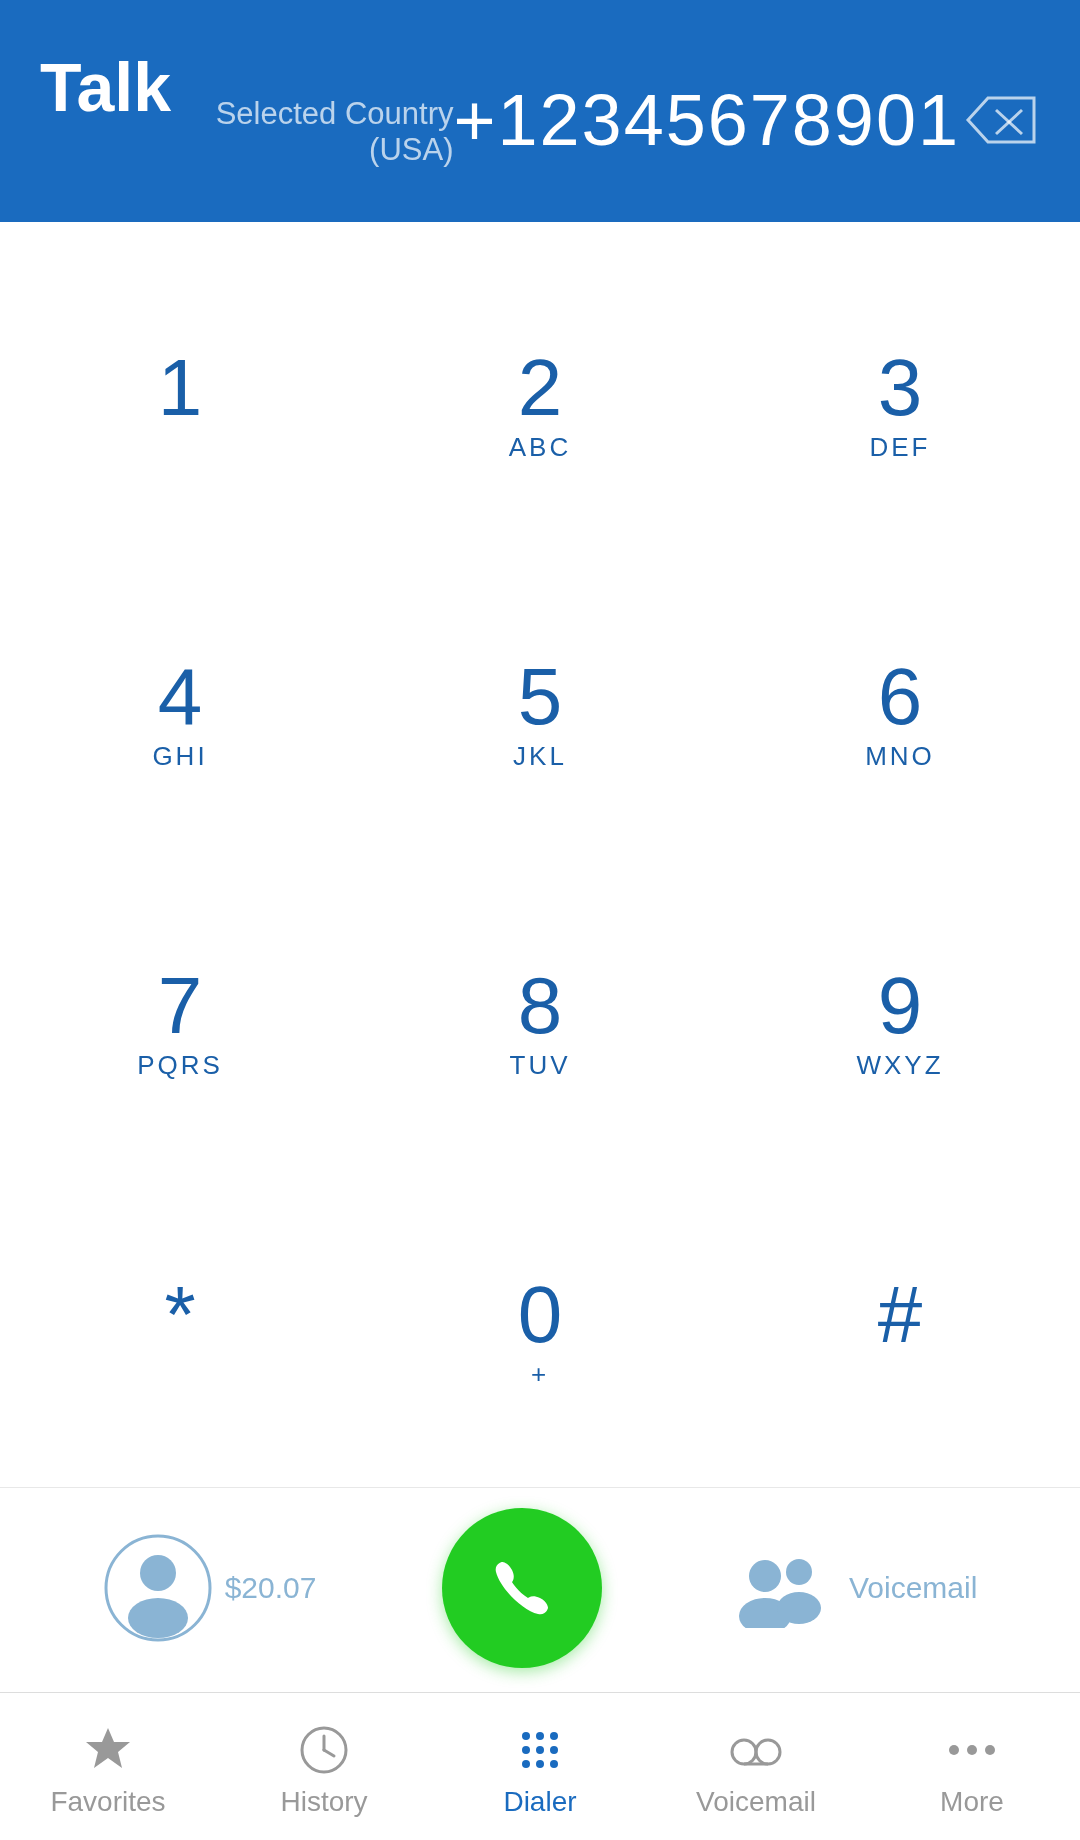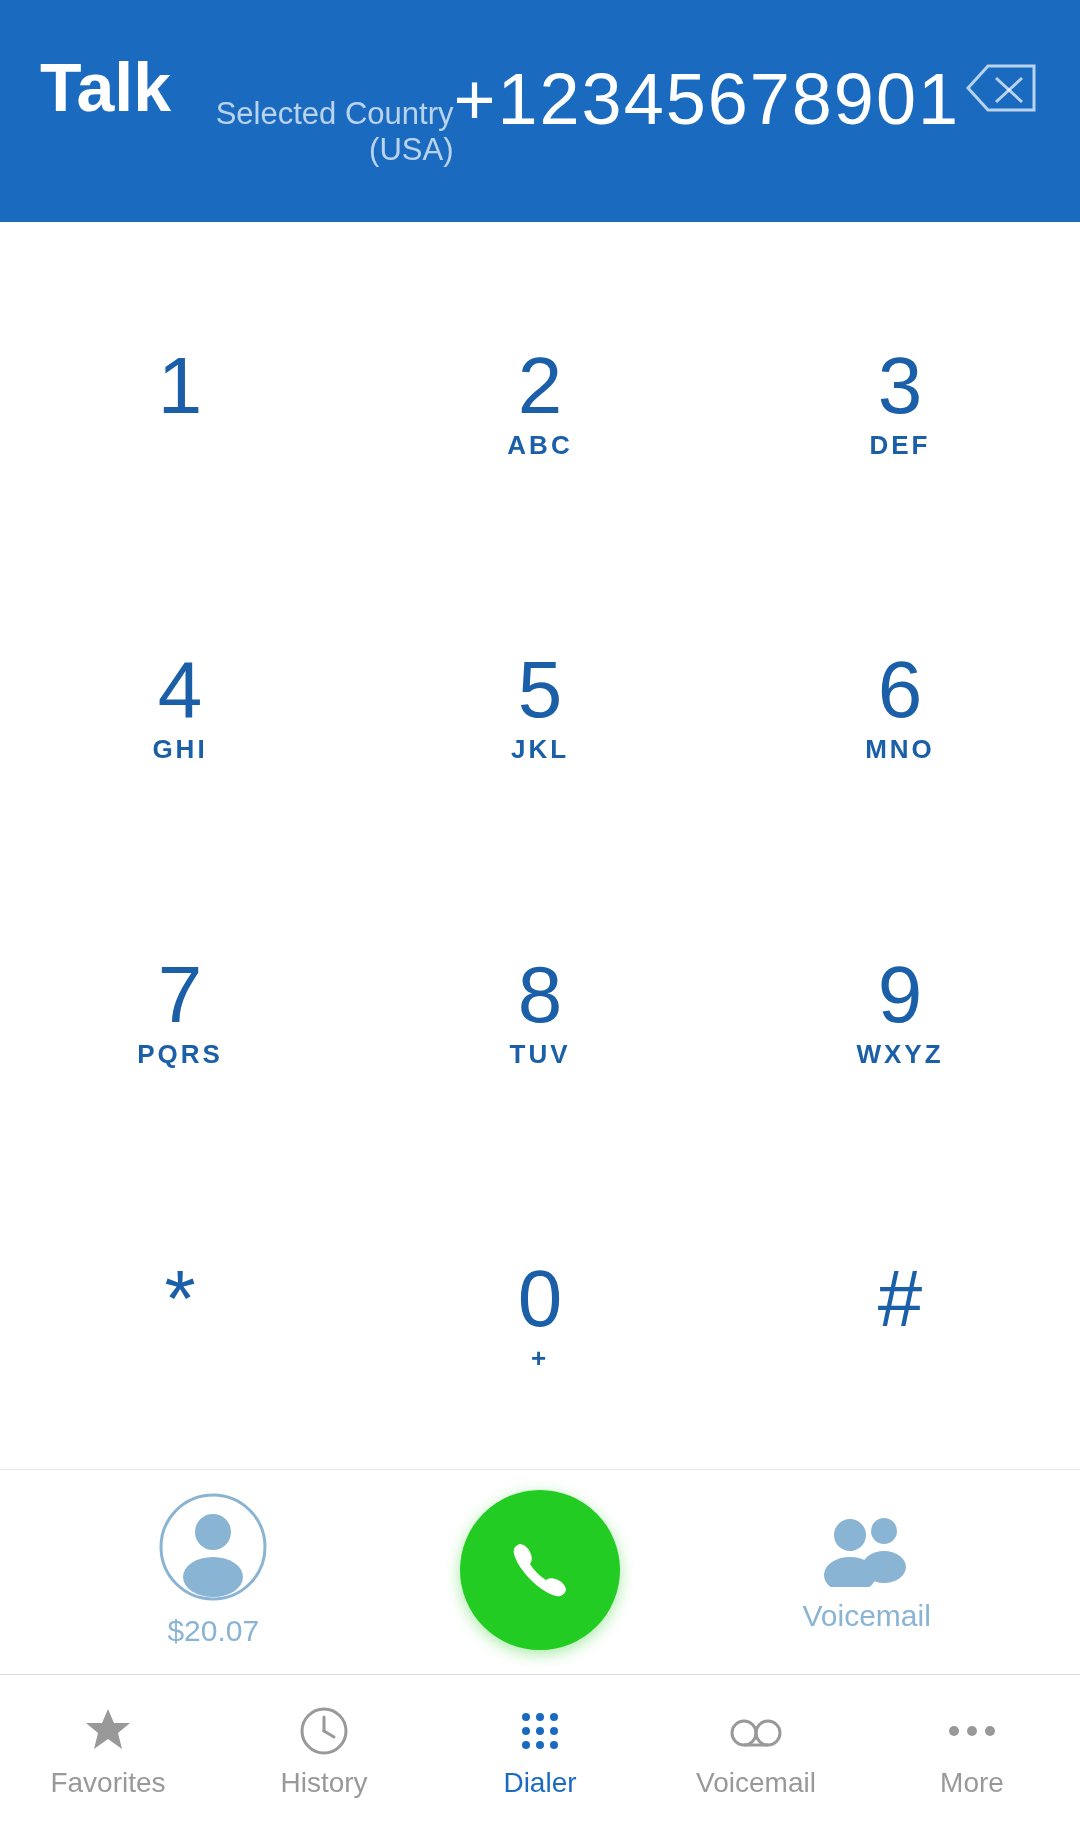--- a/index.html
+++ b/index.html
@@ -29,21 +29,21 @@
     }
     .selected-country {
       color: rgba(255,255,255,0.7);
       font-size: 31px;
       text-align: right;
       margin-bottom: 24px;
       margin-top: 48px;
     }
     .phone-input-row {
       display: flex;
-      align-items: flex-start;
+      align-items: center;
       justify-content: space-between;
       padding: 10px 0;
     }
     .phone-number-display {
       color: #fff;
       font-size: 72px;
       font-weight: 300;
       letter-spacing: 2px;
     }
     .backspace-btn {
@@ -87,38 +87,38 @@
     }
     .key-number {
       color: #1a5fa8;
       font-size: 80px;
       font-weight: 300;
       line-height: 1;
     }
     .key-letters {
       color: #1a5fa8;
       font-size: 26px;
-      font-weight: 700;
+      font-weight: 400;
       letter-spacing: 3px;
       margin-top: 4px;
       min-height: 32px;
     }
 
     
     .action-row {
       display: flex;
       align-items: center;
       justify-content: space-around;
       padding: 20px 40px 24px 40px;
       background: #fff;
       border-top: 1px solid #e8e8e8;
     }
     .action-btn {
       display: flex;
-      flex-direction: column;
+      flex-direction: row;
       align-items: center;
       justify-content: center;
       gap: 12px;
       background: none;
       border: none;
       cursor: pointer;
       min-width: 200px;
     }
     .action-label {
       color: #8ab4d4;
@@ -147,21 +147,21 @@
       height: 80px;
     }
 
     
     .bottom-nav {
       display: flex;
       align-items: center;
       justify-content: space-around;
       background: #fff;
       border-top: 1px solid #ddd;
-      padding: 20px 0 31px 0;
+      padding: 20px 0 12px 0;
       min-height: 148px;
     }
     .nav-item {
       display: flex;
       flex-direction: column;
       align-items: center;
       gap: 10px;
       cursor: pointer;
       background: none;
       border: none;

